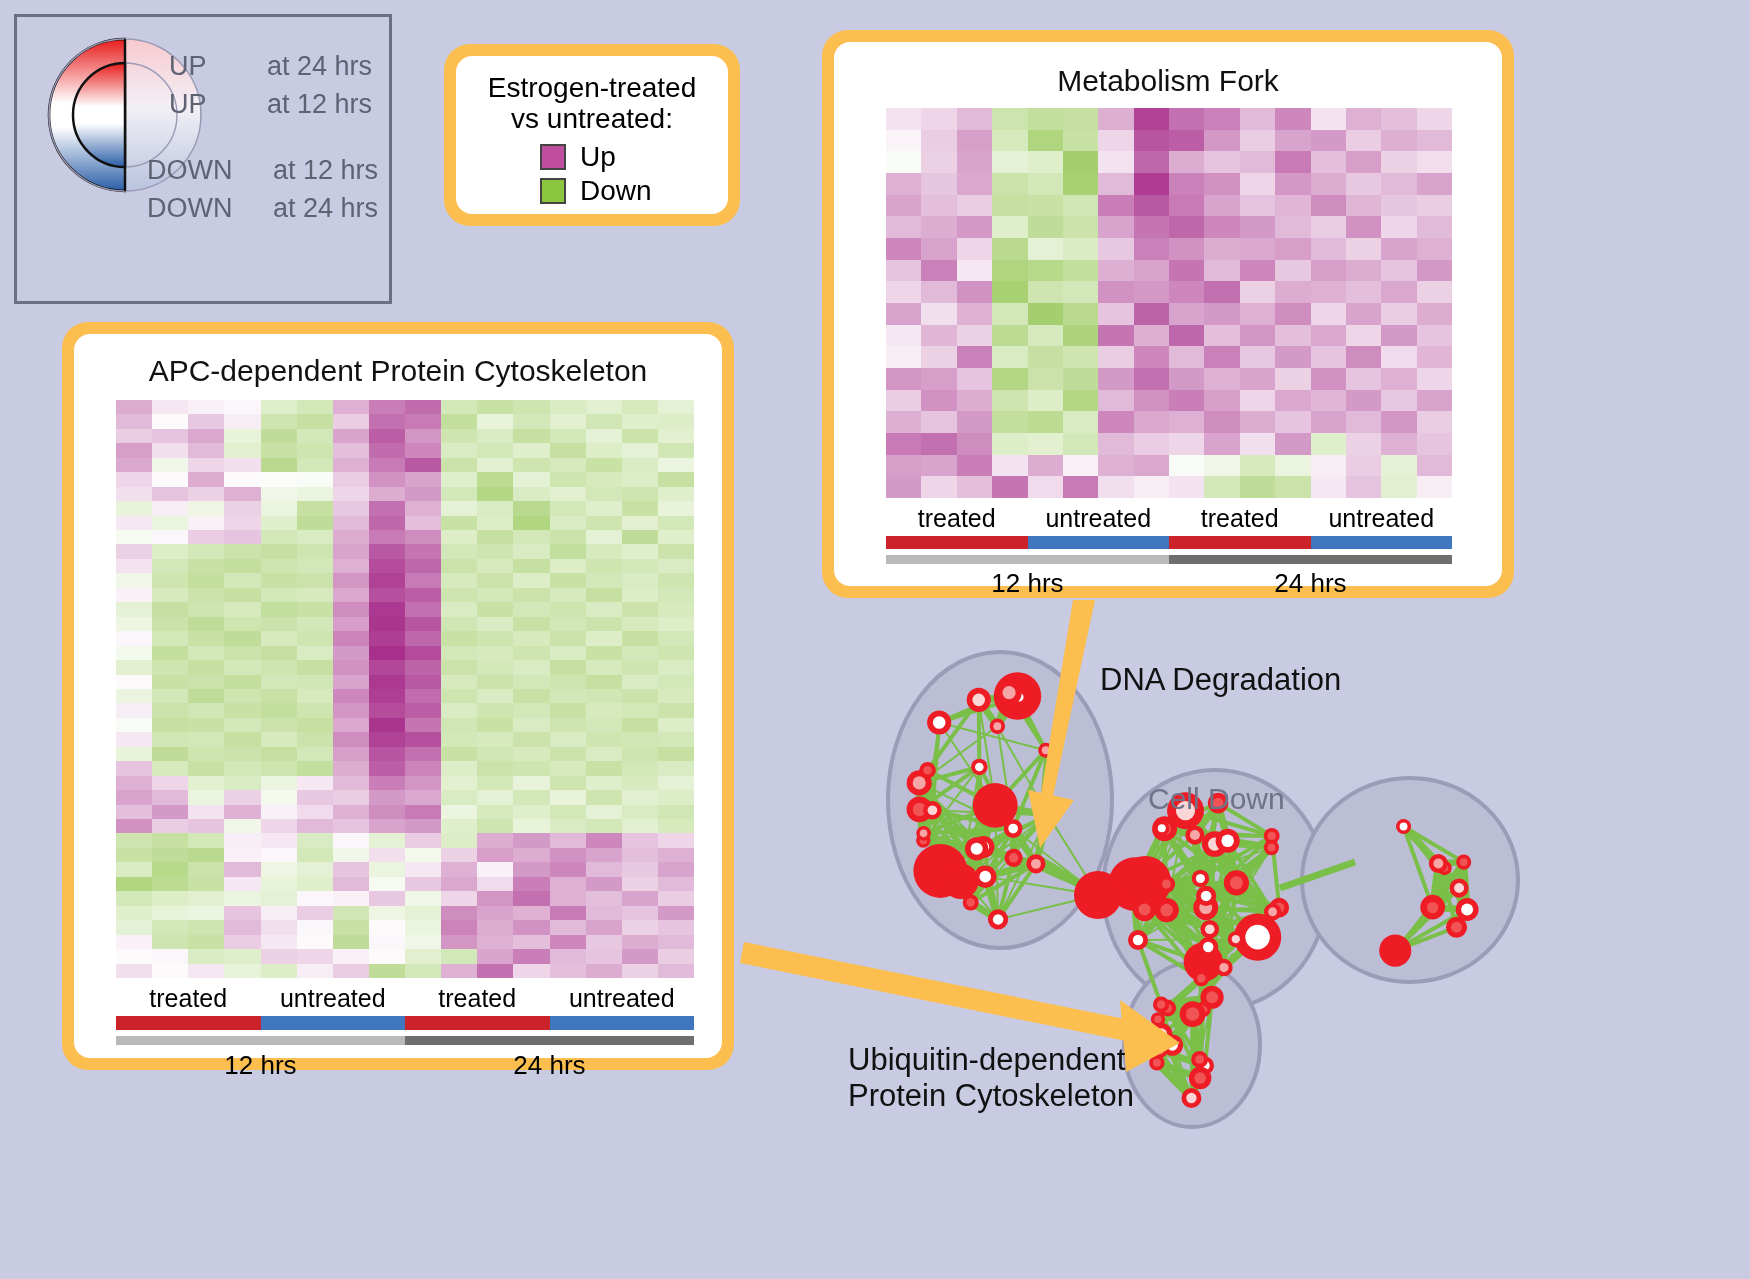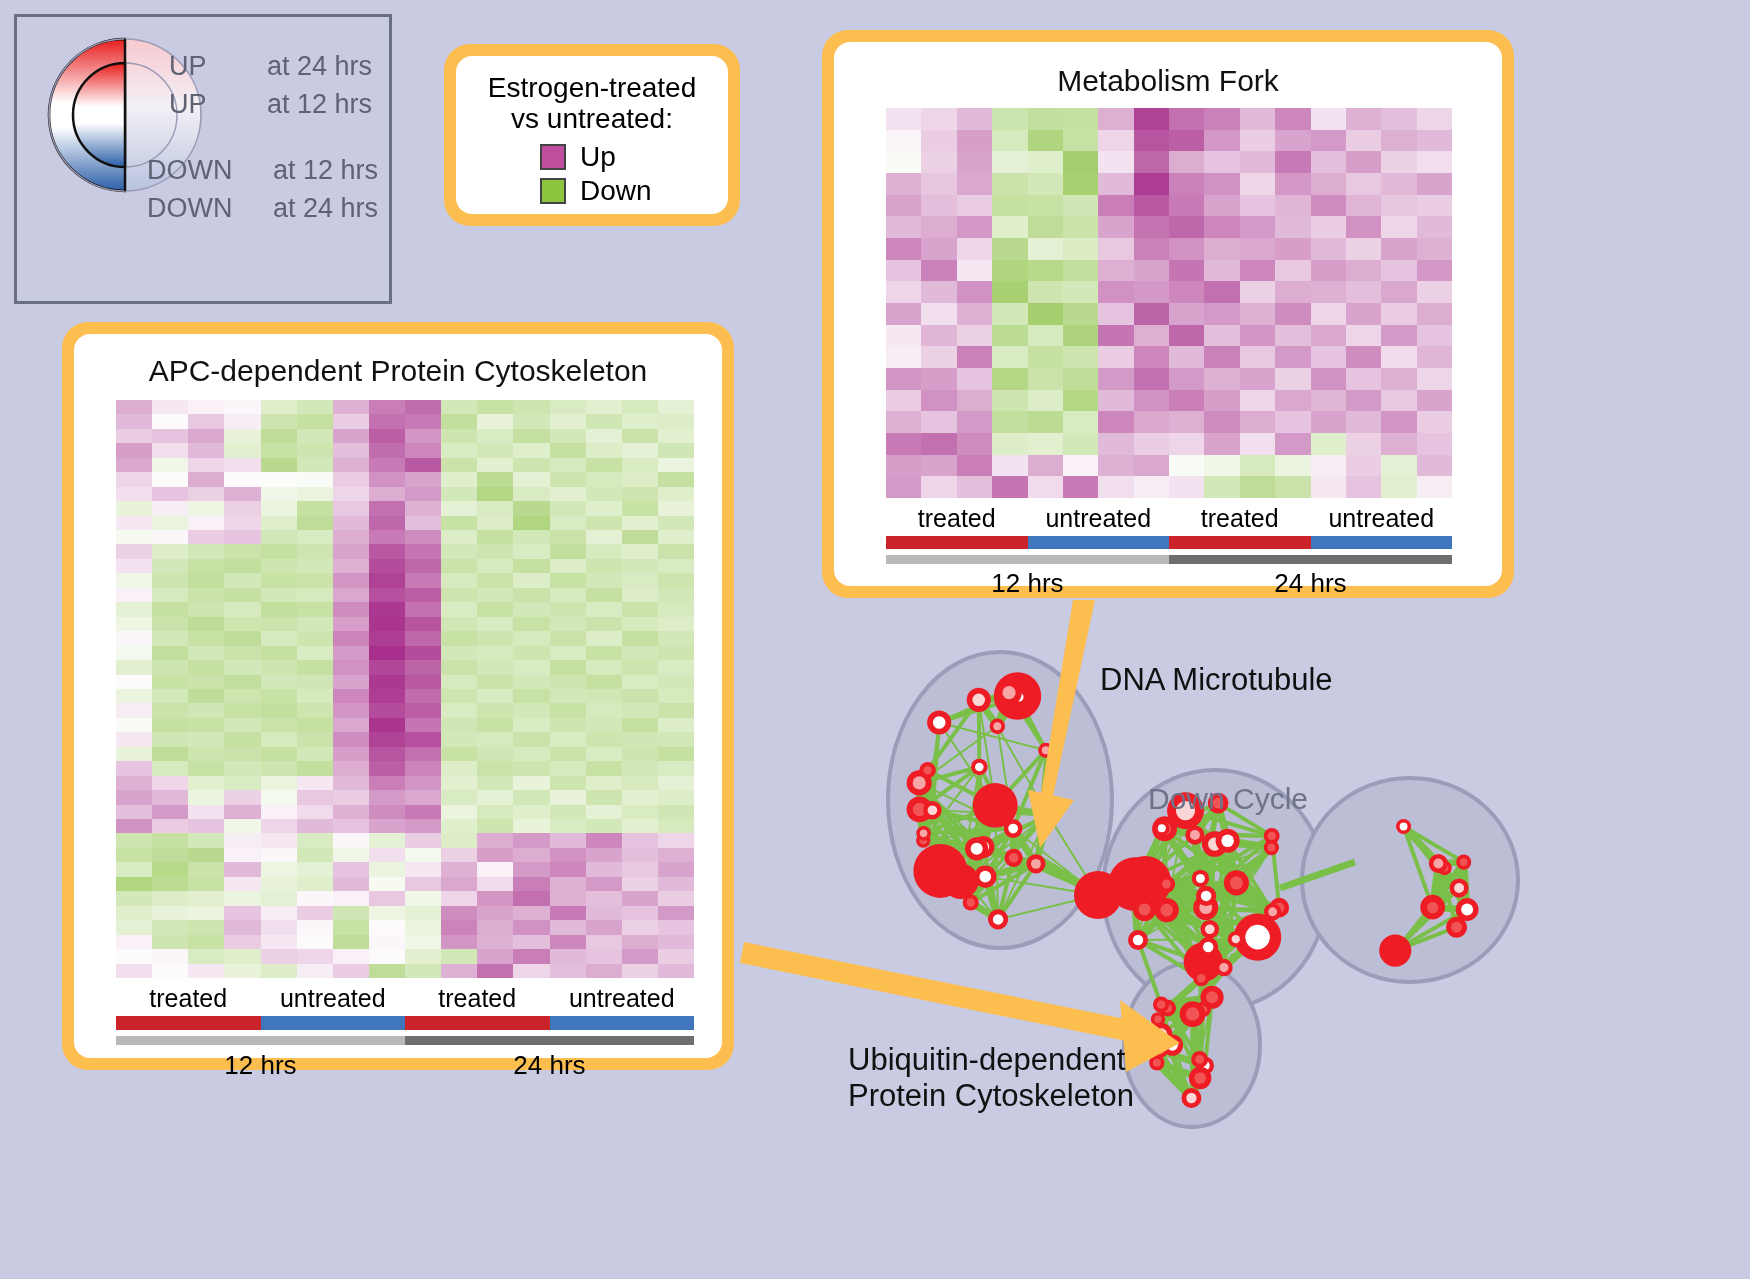--- a/index.html
+++ b/index.html
@@ -1681,18 +1681,18 @@
       </g>
   </svg>
 
   <svg class="arrow-svg" viewBox="0 0 1750 1279">
     <path d="M1073 600 L1095 600 L1049 815 L1038 812 Z" fill="#fbbe4f"></path>
     <path d="M1028 790 L1074 800 L1040 848 Z" fill="#fbbe4f"></path>
     <path d="M744 942 L1140 1022 L1136 1043 L740 963 Z" fill="#fbbe4f"></path>
     <path d="M1120 1000 L1180 1043 L1126 1072 Z" fill="#fbbe4f"></path>
   </svg>
 
-  <div class="net-label" id="label-dna">DNA Microtubule</div>
-  <div class="net-label" id="label-cc">Down Cycle</div>
+  <div class="net-label" id="label-dna">DNA Degradation</div>
+  <div class="net-label" id="label-cc">Cell Down</div>
   <div class="net-label" id="label-ub">Ubiquitin-dependent
 Protein Cytoskeleton</div>
 
 </div>
 
 </body></html>

